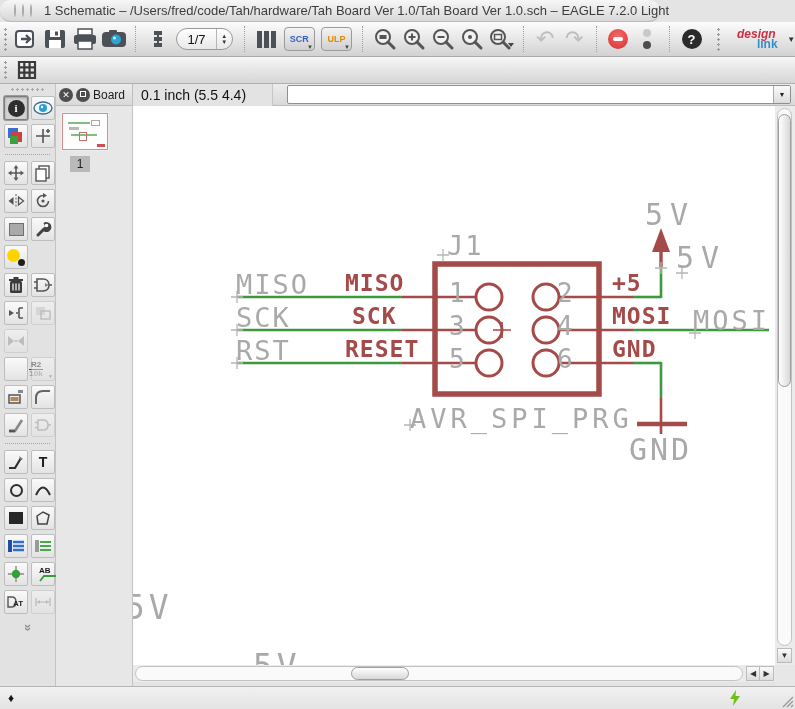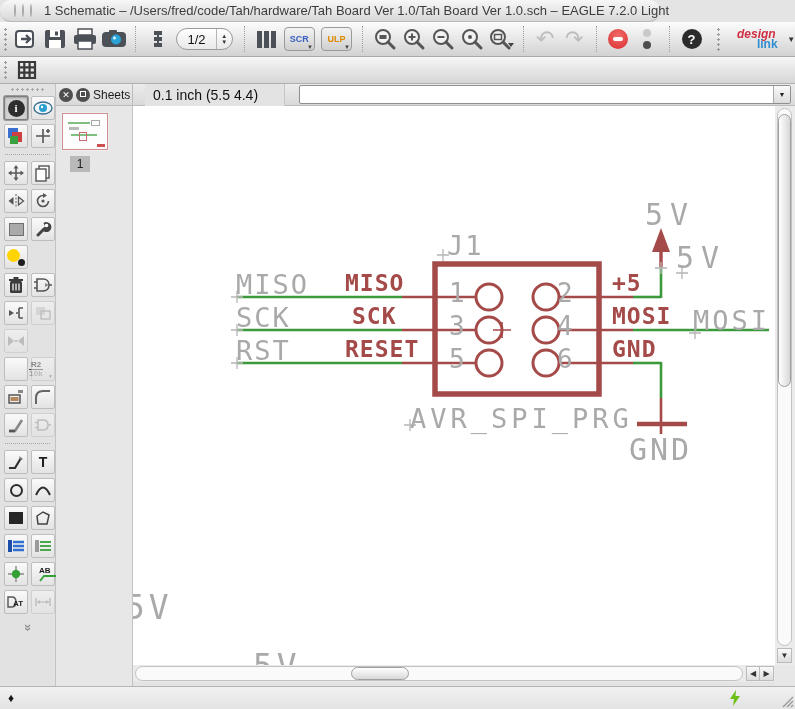--- a/index.html
+++ b/index.html
@@ -60,21 +60,21 @@
   #headerrow { position:absolute; left:56px; top:84px; width:739px; height:22px;
     background:linear-gradient(#ececec,#d9d9d9); border-bottom:1px solid #bdbdbd;
     display:flex; align-items:center; }
   #sheets-tab { width:77px; height:22px; display:flex; align-items:center; gap:3px;
     border-right:1px solid #bdbdbd; padding-left:3px; }
   .roundbtn { width:14px; height:14px; border-radius:50%; background:#4e4e4e; color:#fff;
     font-size:9px; line-height:14px; text-align:center; flex:0 0 auto; }
   .roundbtn .sq { display:block; width:6px; height:6px; border:1px solid #fff; margin:3px auto; }
   #sheets-tab span.lbl { font-size:12px; color:#1c1c1c; }
   #coordpanel { width:140px; height:22px; background:#e3e3e3; border-right:1px solid #c6c6c6;
-    font-size:14px; color:#111; display:flex; align-items:center; padding-left:8px; white-space:nowrap;margin-left:12px; }
+    font-size:14px; color:#111; display:flex; align-items:center; padding-left:8px; white-space:nowrap; }
   #cmdwrap { flex:1; height:22px; display:flex; align-items:center; padding:1px 4px 1px 14px; }
   #cmdbox { flex:1; height:19px; background:#fff; border:1px solid #8f8f8f; border-radius:2px;
     display:flex; }
   #cmdinput { flex:1; border:none; outline:none; font-size:12px; padding:0 4px; background:transparent; }
   #cmd-dd { width:17px; border-left:1px solid #aaa; background:linear-gradient(#fafafa,#dcdcdc);
     font-size:7px; color:#222; display:flex; align-items:center; justify-content:center; }
 
   
   #palette { position:absolute; left:0; top:84px; width:56px; height:602px; background:#e2e2e2;
     border-right:1px solid #c3c3c3; padding-top:3px; }
@@ -199,21 +199,21 @@
 
   <span class="tbtn">
     <svg width="16" height="22">
       <rect x="4" y="3" width="8" height="4" fill="#4c5158"></rect>
       <rect x="4" y="9" width="8" height="4" fill="#4c5158"></rect>
       <rect x="4" y="15" width="8" height="4" fill="#4c5158"></rect>
       <path d="M8 7 L8 9 M8 13 L8 15" stroke="#4c5158" stroke-width="2"></path>
     </svg>
   </span>
   <span class="spinner">
-    <span class="val">1/2</span>
+    <span class="val">1/7</span>
     <span class="steps">
         <span>▲</span>
         <span>▼</span>
       </span>
   </span>
 
   <span class="tsep"></span>
 
   <span class="tbtn">
     <svg width="22" height="22">
@@ -316,21 +316,21 @@
     </svg>
   </span>
 </div>
 
 <div id="headerrow">
   <div id="sheets-tab">
     <span class="roundbtn">✕</span>
     <span class="roundbtn">
         <span class="sq"></span>
       </span>
-    <span class="lbl">Sheets</span>
+    <span class="lbl">Board</span>
   </div>
   <div id="coordpanel">0.1 inch (5.5 4.4)</div>
   <div id="cmdwrap">
     <div id="cmdbox">
       <input id="cmdinput" value="" style="">
       <span id="cmd-dd">▼</span>
     </div>
   </div>
 </div>
 

